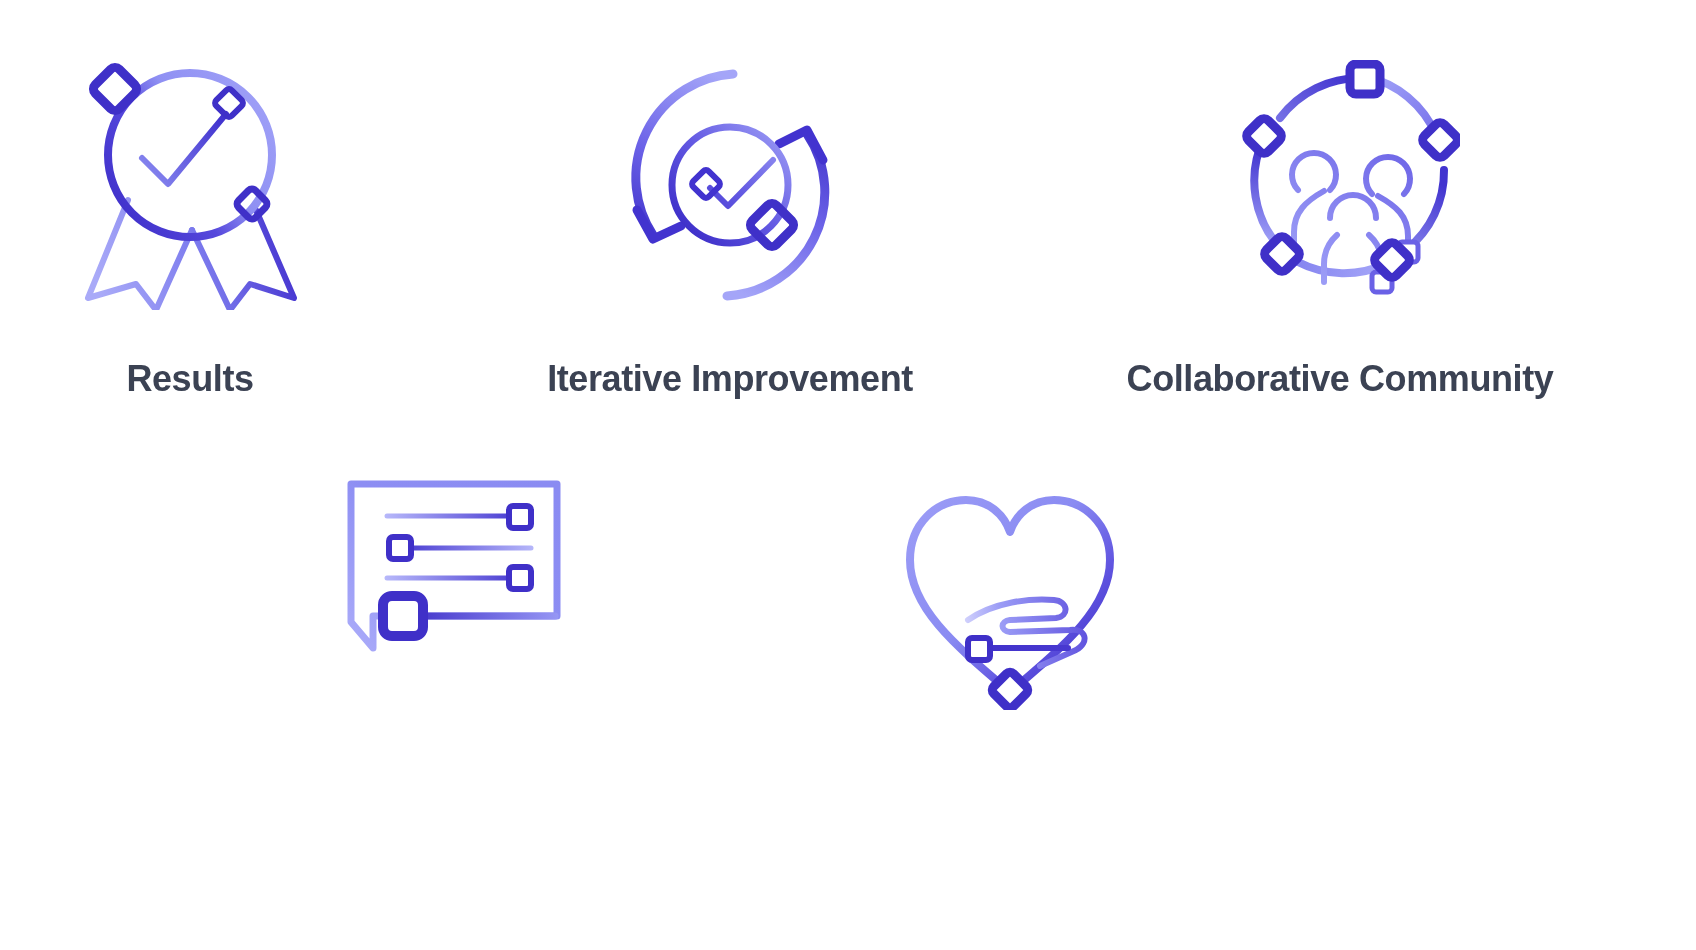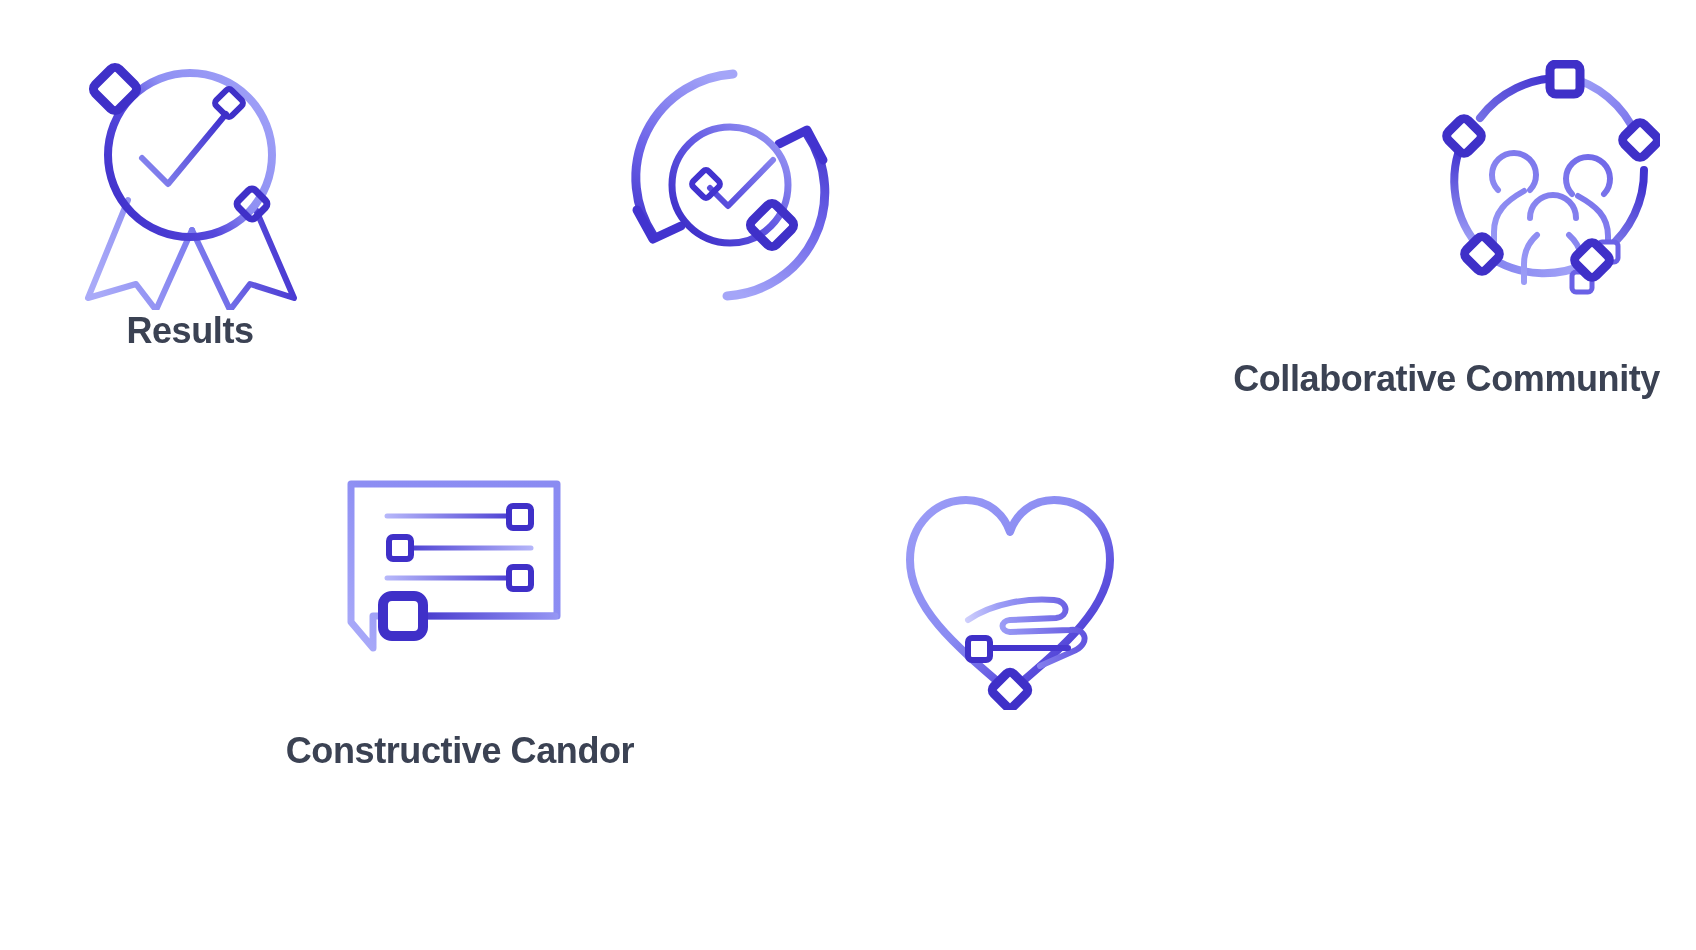--- a/index.html
+++ b/index.html
@@ -34,26 +34,26 @@
     font-size: 36px;
     letter-spacing: -0.4px;
     color: #3b4253;
     white-space: nowrap;
     text-align: center;
   }
 
   
   #card-results      { left: 0px;    top: 60px;  width: 380px; }
   #card-iterative    { left: 430px;  top: 60px;  width: 600px; }
-  #card-collab       { left: 1020px; top: 60px;  width: 640px; align-items: flex-end; }
+  #card-collab       { left: 1020px; top: 60px;  width: 640px; }
   
   #card-candor       { left: 180px;  top: 470px; width: 560px; }
   #card-empathy      { left: 740px;  top: 470px; width: 540px; }
 
-  #card-results   .value-label { }
+  #card-results   .value-label { margin-top: 48px; }
   #card-iterative .value-label { margin-top: 48px; }
   #card-collab    .value-label { margin-top: 48px; }
   #card-candor    .value-label { margin-top: 70px; }
   #card-empathy   .value-label { margin-top: 52px; }
 </style>
 </head>
 <body>
 
 <div class="board">
 
@@ -123,20 +123,21 @@
 
         <circle cx="115" cy="125" r="58" stroke="url(#i-inner)" stroke-width="7" fill="none"></circle>
 
         <path d="M95 128 L113 146 L158 100" stroke="url(#i-inner)" stroke-width="6" stroke-linecap="round" stroke-linejoin="round" fill="none"></path>
 
         <rect x="80" y="113" width="22" height="22" rx="4" transform="rotate(45 91 124)" stroke="#4233cf" stroke-width="6" fill="none"></rect>
 
         <rect x="140" y="148" width="34" height="34" rx="6" transform="rotate(45 157 165)" stroke="#3f30c8" stroke-width="9" fill="none"></rect>
       </svg>
     </span>
+    <span class="value-label">Iterative Improvement</span>
   </div>
 
   <div class="value-card" id="card-collab">
     <span class="icon-wrap">
       <svg width="240" height="250" viewBox="0 0 240 250" fill="none" xmlns="http://www.w3.org/2000/svg">
         <defs>
           <linearGradient id="c-arc-tl" x1="40" y1="130" x2="140" y2="30" gradientUnits="userSpaceOnUse">
             <stop offset="0" stop-color="#9fa0f7"></stop>
             <stop offset="1" stop-color="#4234cf"></stop>
           </linearGradient>
@@ -222,21 +223,20 @@
         <rect x="164" y="36" width="22" height="22" rx="4" stroke="#3f30c8" stroke-width="6" fill="#fff"></rect>
         <line x1="62" y1="78" x2="186" y2="78" stroke="url(#b-line2)" stroke-width="5" stroke-linecap="round"></line>
         <rect x="44" y="67" width="22" height="22" rx="4" stroke="#3f30c8" stroke-width="6" fill="#fff"></rect>
         <line x1="42" y1="108" x2="168" y2="108" stroke="url(#b-line3)" stroke-width="5" stroke-linecap="round"></line>
         <rect x="164" y="97" width="22" height="22" rx="4" stroke="#3f30c8" stroke-width="6" fill="#fff"></rect>
 
         <line x1="70" y1="146" x2="210" y2="146" stroke="url(#b-line4)" stroke-width="7" stroke-linecap="round"></line>
         <rect x="38" y="126" width="40" height="40" rx="9" stroke="#3f30c8" stroke-width="10" fill="#fff"></rect>
       </svg>
     </span>
-    <span class="value-label">Constructive Candor</span>
   </div>
 
   <div class="value-card" id="card-empathy">
     <span class="icon-wrap">
       <svg width="240" height="240" viewBox="0 0 240 240" fill="none" xmlns="http://www.w3.org/2000/svg">
         <defs>
           <linearGradient id="h-heart" x1="20" y1="40" x2="210" y2="215" gradientUnits="userSpaceOnUse">
             <stop offset="0" stop-color="#9b9cf6"></stop>
             <stop offset="0.45" stop-color="#8a8bf2"></stop>
             <stop offset="0.72" stop-color="#6054e0"></stop>

